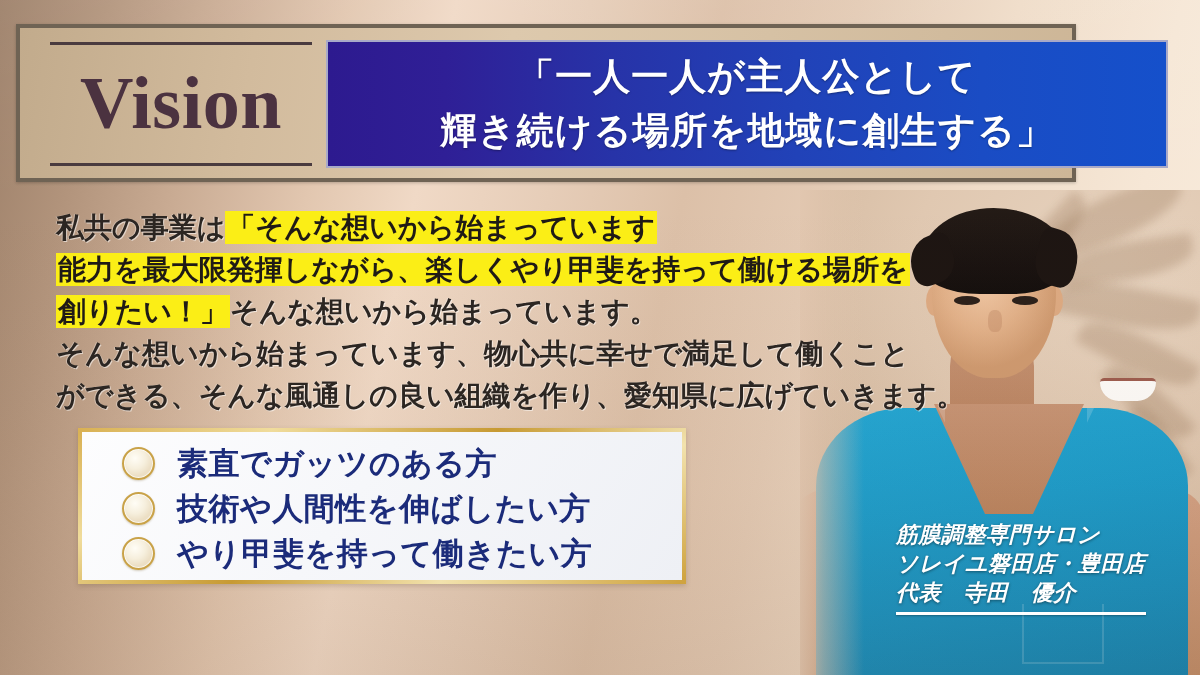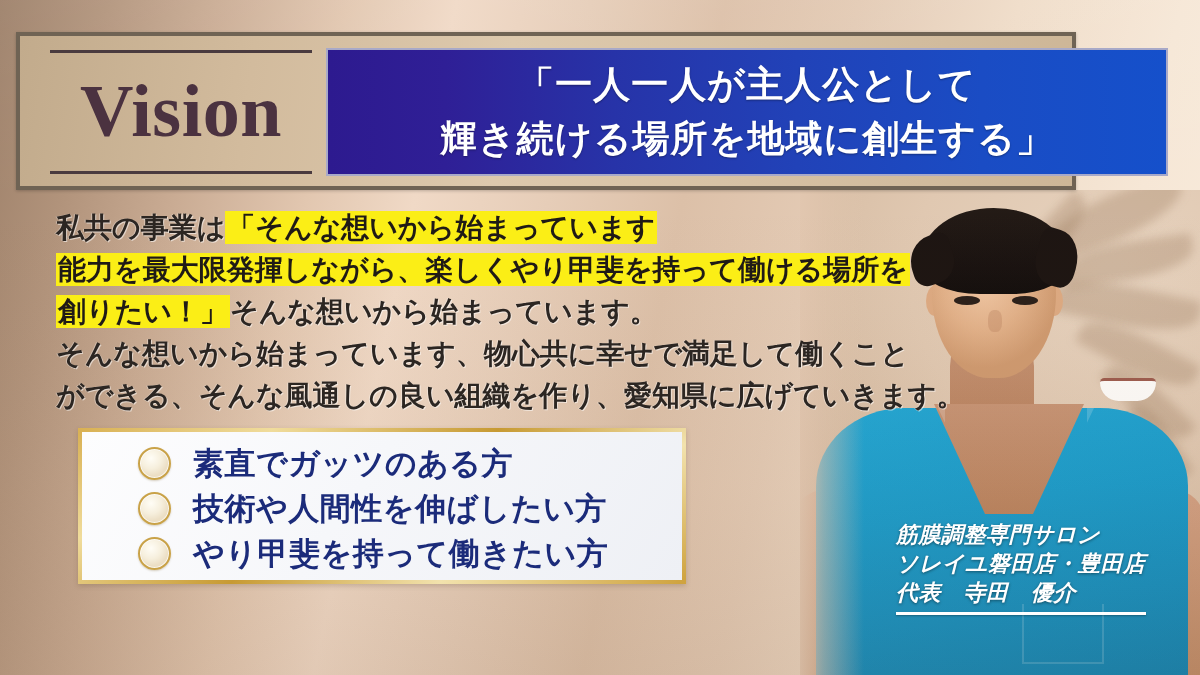--- a/index.html
+++ b/index.html
@@ -183,21 +183,20 @@
 
   
   .header-frame {
     position: absolute;
     left: 16px; top: 24px;
     width: 1060px; height: 158px;
     box-sizing: border-box;
     border: 4px solid #6f6354;
     background: linear-gradient(98deg,#c2ab8c 0%, #d2bb9d 22%, #ddc9ad 46%, #d6c1a4 70%, #cdb697 100%);
     box-shadow: 0 1px 3px rgba(0,0,0,0.22);
-    margin-top: 8px;
   }
   .vision-cell {
     position: absolute;
     left: 30px; top: 14px;
     width: 262px; height: 124px;
     display: flex;
     flex-direction: column;
     justify-content: space-between;
     align-items: stretch;
   }
@@ -273,21 +272,21 @@
     border: 4px solid transparent;
     border-image: linear-gradient(150deg,#d9b154 0%,#f0dc9c 22%,#c79a33 48%,#f2e2ad 72%,#cfa33f 100%) 1;
     background: linear-gradient(125deg,#fdfdfe 0%,#f6f7fa 45%,#eef0f5 100%);
     box-shadow: 0 2px 5px rgba(80,60,30,0.22);
     padding: 9px 0 0 0;
   }
   .bullet-row {
     display: flex;
     align-items: center;
     height: 45px;
-    padding-left: 56px;
+    padding-left: 40px;
   }
   .bullet-dot {
     width: 29px; height: 29px;
     border-radius: 50%;
     background: radial-gradient(60% 60% at 38% 32%, #fffdf6 0%, #f6efdd 60%, #ecdfc5 100%);
     border: 2.5px solid #c9a248;
     box-shadow: inset 0 0 0 1px rgba(255,255,255,0.7), 0 1px 2px rgba(120,95,40,0.28);
     flex: 0 0 auto;
   }
   .bullet-text {

